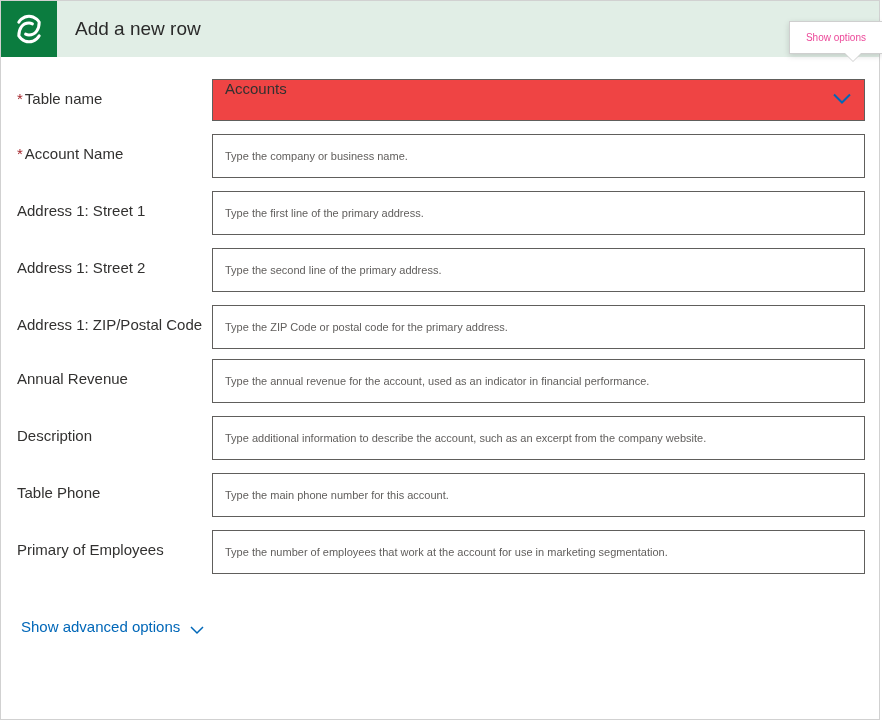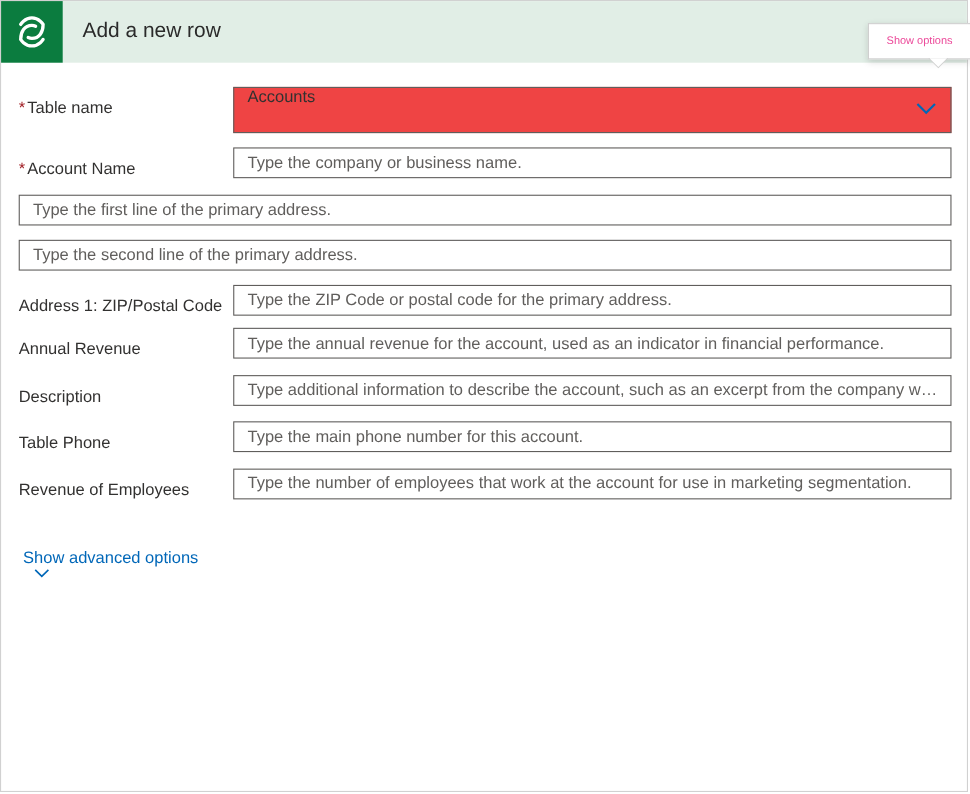--- a/index.html
+++ b/index.html
@@ -128,43 +128,42 @@
       right: 12px;
       top: 50%;
       transform: translateY(-50%);
     }
     .dropdown-chevron svg {
       width: 20px;
       height: 14px;
     }
     .text-input {
       width: 100%;
-      height: 28px;
+      height: 44px;
       border: 1px solid #605e5c;
       padding: 0 12px;
-      font-size: 15px;
+      font-size: 11px;
       font-family: inherit;
       color: #7f1d1d;
       background: #fff;
       outline: none;
       text-overflow: ellipsis;
     }
     .text-input::placeholder {
       color: #605e5c;
       opacity: 1;
     }
     .advanced-link {
       display: inline-flex;
-      align-items: flex-start;
+      align-items: flex-end;
       color: #0067b8;
       font-size: 15px;
       margin-top: 18px;
       margin-left: 4px;
       cursor: pointer;
-      flex-direction: column;
     }
     .advanced-link-chevron {
       margin-left: 10px;
       display: inline-flex;
     }
     .advanced-link-chevron svg {
       width: 14px;
       height: 10px;
     }
   </style>
@@ -208,26 +207,28 @@
       <div class="form-label">
         <span class="req">*</span><span>Account Name</span>
       </div>
       <div class="form-control">
         <input type="text" class="text-input" placeholder="Type the company or business name." style="">
       </div>
     </div>
 
 
     <div class="form-row">
+      <div class="form-label">Address 1: Street 1</div>
       <div class="form-control">
         <input type="text" class="text-input" placeholder="Type the first line of the primary address." style="">
       </div>
     </div>
 
     <div class="form-row">
+      <div class="form-label">Address 1: Street 2</div>
       <div class="form-control">
         <input type="text" class="text-input" placeholder="Type the second line of the primary address." style="">
       </div>
     </div>
 
     <div class="form-row">
       <div class="form-label">Address 1: ZIP/Postal Code</div>
       <div class="form-control">
         <input type="text" class="text-input" placeholder="Type the ZIP Code or postal code for the primary address." style="">
       </div>
@@ -248,21 +249,21 @@
     </div>
 
     <div class="form-row">
       <div class="form-label">Table Phone</div>
       <div class="form-control">
         <input type="text" class="text-input" placeholder="Type the main phone number for this account." style="">
       </div>
     </div>
 
     <div class="form-row">
-      <div class="form-label">Revenue of Employees</div>
+      <div class="form-label">Primary of Employees</div>
       <div class="form-control">
         <input type="text" class="text-input" placeholder="Type the number of employees that work at the account for use in marketing segmentation." style="">
       </div>
     </div>
 
     <div class="form-row">
     </div>
 
     <div class="advanced-link">
       <span>Show advanced options</span>

